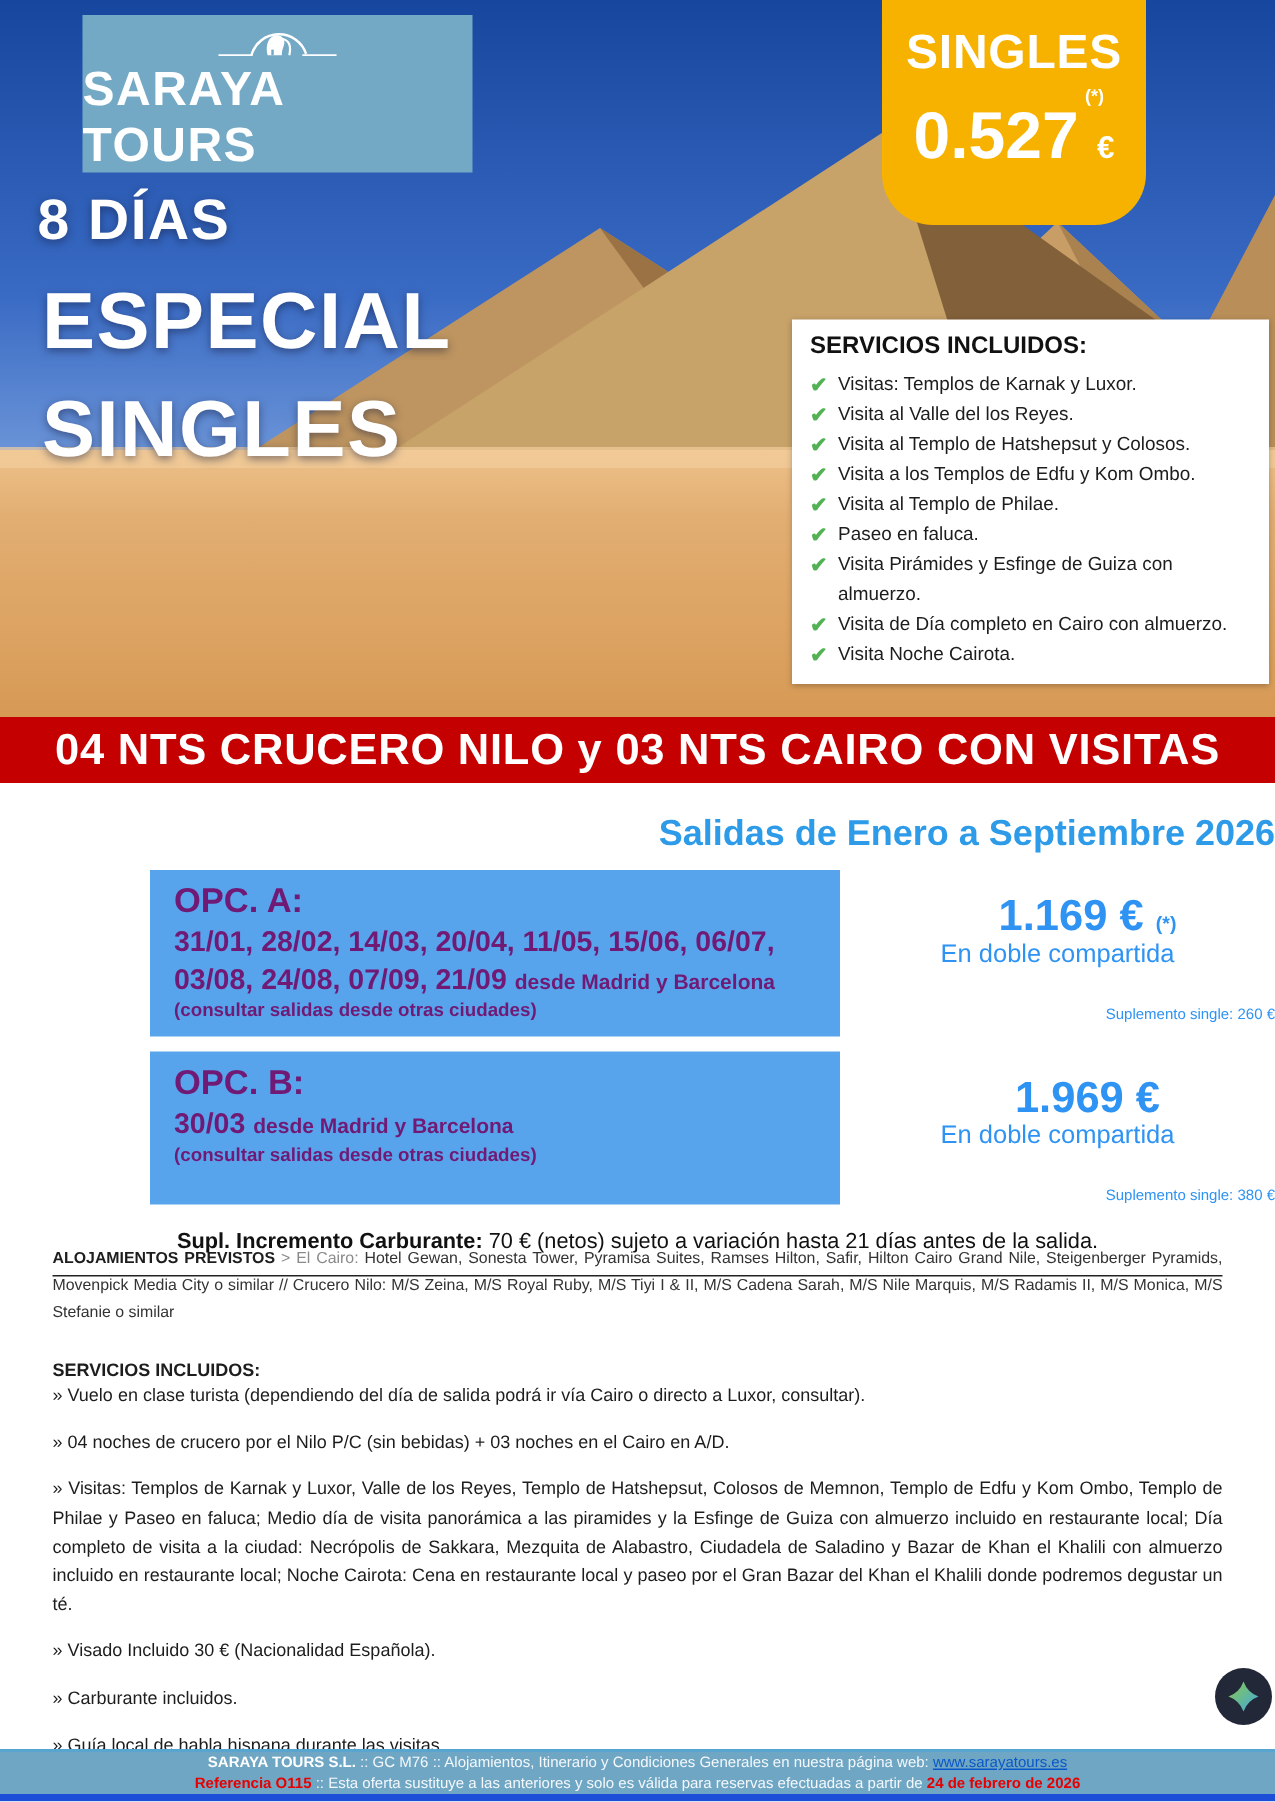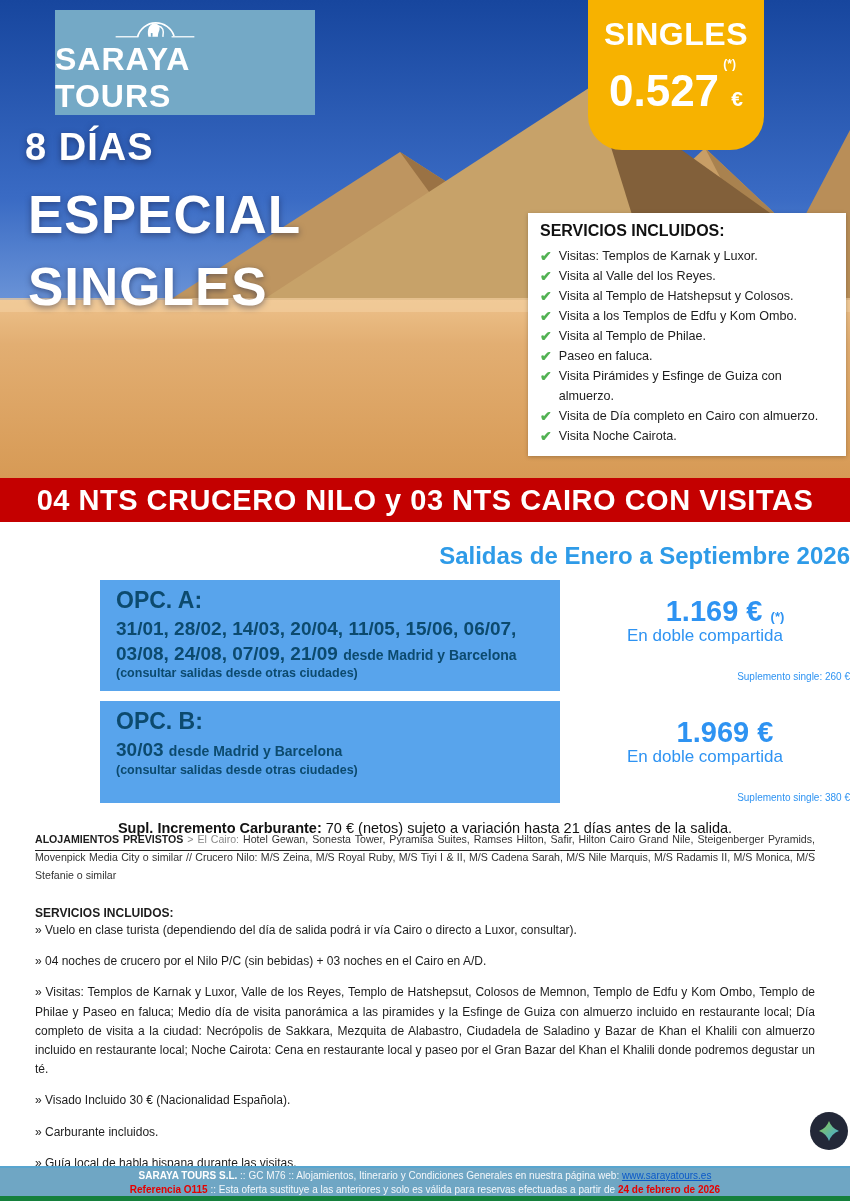--- a/index.html
+++ b/index.html
@@ -3,21 +3,21 @@
 <meta charset="utf-8">
 <style>
   html,body { margin:0; padding:0; background:#fff; }
   body { width:850px; font-family:"Liberation Sans", sans-serif; }
   .page { position:relative; width:850px; height:1201px; overflow:hidden; background:#fff; }
 
   
   .hero { position:relative; width:850px; height:478px; overflow:hidden; }
   .hero-bg { position:absolute; left:0; top:0; }
   .logo-box { position:absolute; left:55px; top:10px; width:260px; height:105px;
-              background:#74A9C6; display:flex; flex-direction:column; 
+              background:#74A9C6; display:flex; flex-direction:column; align-items:center;
               padding-top:4px; box-sizing:border-box; }
   .logo-brand { color:#fff; font-weight:bold; font-size:32px; letter-spacing:1px; margin-top:-2px; }
   .hero-heading { position:absolute; color:#fff; font-weight:bold; letter-spacing:1px;
                   text-shadow:0 2px 6px rgba(20,25,60,.5); line-height:1; }
   .hero-days { left:25px; top:128px; font-size:38px; }
   .hero-t1   { left:28px; top:188px; font-size:53px; }
   .hero-t2   { left:28px; top:260px; font-size:53px; }
 
   .badge { position:absolute; left:588px; top:0; width:176px; height:150px;
            background:#F7B200; border-radius:0 0 34px 34px; color:#fff; text-align:center; }
@@ -34,21 +34,21 @@
 
   
   .banner { height:44px; background:#C40000; color:#fff; display:flex; align-items:center;
             justify-content:center; font-size:29px; font-weight:bold; letter-spacing:.5px; }
 
   
   .salidas { height:296px; box-sizing:border-box; }
   .salidas-title { text-align:right; color:#2E9BE8; font-size:24px; font-weight:bold; padding-top:20px; }
   .opt-row { display:flex; margin-top:10px; }
   .opt-box { margin-left:100px; width:460px; box-sizing:border-box; background:#58A4EC;
-             color:#0c4a6e; padding:7px 16px 9px; }
+             color:#701a75; padding:7px 16px 9px; }
   .opt-name { font-size:23px; font-weight:bold; margin-bottom:3px; }
   .opt-dates { font-size:19px; font-weight:bold; line-height:1.3; }
   .opt-from  { font-size:14px; font-weight:bold; }
   .opt-note  { font-size:12.5px; font-weight:bold; line-height:1.25; }
   .price-col { flex:1; text-align:center; color:#2E93F2; padding-top:16px; }
   .price-main { font-size:29px; font-weight:bold; line-height:1.05;margin-left:40px; }
   .price-mark { font-size:13px; font-weight:bold; }
   .price-sub  { font-size:17px; }
   .price-supp { font-size:10px; margin-top:25px;text-align:right; }
   .fuel-line { text-align:center; font-size:14.5px; color:#111; margin-top:17px; }
@@ -62,21 +62,21 @@
   .sec-label { font-size:12px; font-weight:bold; margin-top:22px; }
   .inc-item { font-size:12px; line-height:1.6; text-align:justify; margin-top:1px; }
   .inc-item:first-of-type { margin-top:9px; }
 
   
   .fab { position:absolute; left:810px; top:1112px; width:38px; height:38px; border-radius:50%;
          background:#232838; display:flex; align-items:center; justify-content:center; cursor:pointer; }
 
   
   .footer { position:absolute; left:0; top:1166px; width:850px; height:35px; box-sizing:border-box;
-            background:#6FA6C4; border-top:2px solid #58A5CF; border-bottom:5px solid #15803d;
+            background:#6FA6C4; border-top:2px solid #58A5CF; border-bottom:5px solid #1d4ed8;
             text-align:center; color:#F4F8FB; font-size:10px; line-height:13.5px; padding-top:1px; }
   .footer .bold-w { font-weight:bold; color:#fff; }
   .footer .link { color:#0A58C8; text-decoration:underline; cursor:pointer; }
   .footer .red { color:#E60000; font-weight:bold; }
 </style>
 </head>
 <body>
 
 <div class="page">
 

